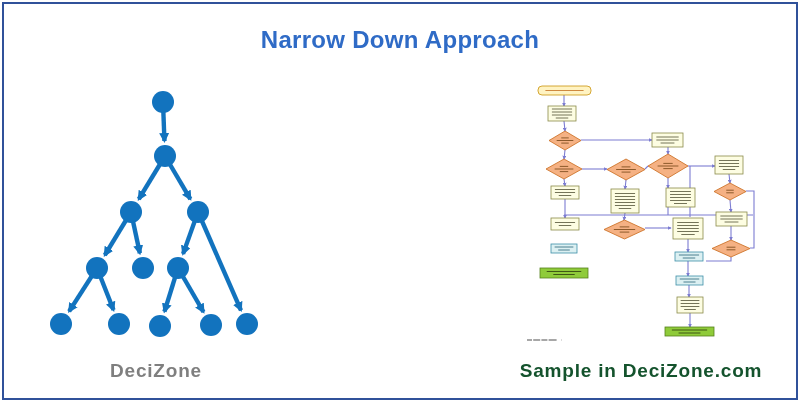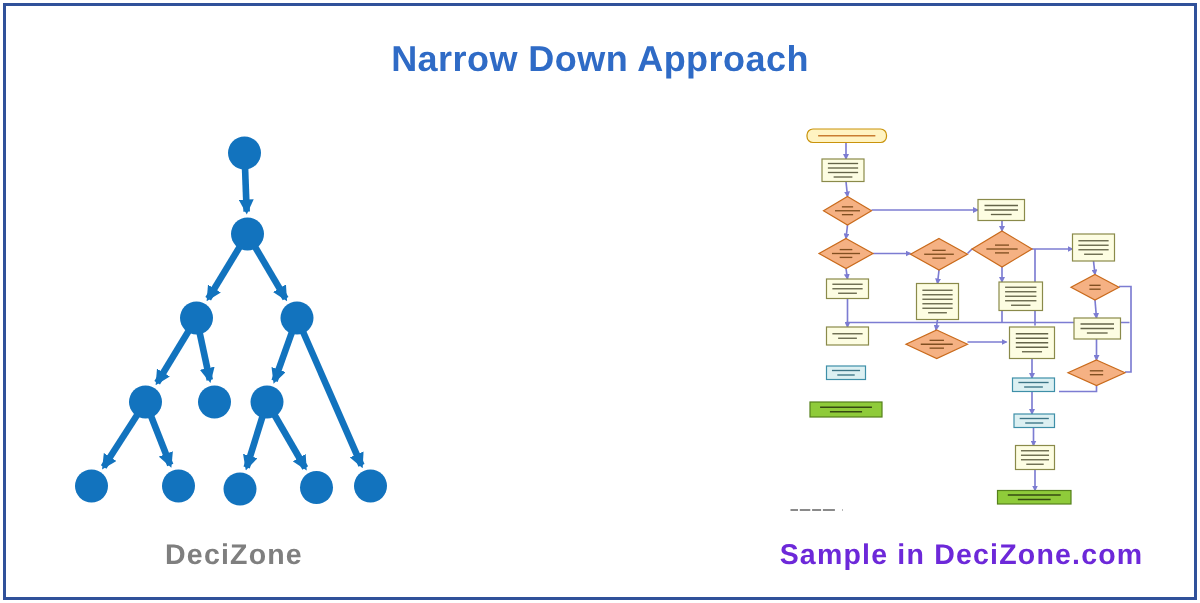--- a/index.html
+++ b/index.html
@@ -191,14 +191,14 @@
       <line x1="720.34" y1="216" x2="742.66" y2="216" stroke="#4A4A2E" stroke-width="0.9" opacity="0.85"></line>
       <line x1="720.34" y1="219" x2="742.66" y2="219" stroke="#4A4A2E" stroke-width="0.9" opacity="0.85"></line>
       <line x1="724.5808" y1="222" x2="738.4192" y2="222" stroke="#4A4A2E" stroke-width="0.9" opacity="0.85"></line>
       <polygon points="731,240 750,248.5 731,257 712,248.5" fill="#F5B183" stroke="#C96A1B" stroke-width="0.8"></polygon>
       <line x1="726.554" y1="247.2" x2="735.446" y2="247.2" stroke="#6D3F10" stroke-width="0.9" opacity="0.85"></line>
       <line x1="726.554" y1="249.79999999999998" x2="735.446" y2="249.79999999999998" stroke="#6D3F10" stroke-width="0.9" opacity="0.85"></line>
       <line x1="527" y1="340" x2="562" y2="340" stroke="#8A8A8A" stroke-width="1.4" stroke-dasharray="5 1.2 7 1.2 6 1.2 8"></line>
     </svg>
 
   <div id="concept-label" class="footer-label" style="color: rgb(127, 127, 127);">DeciZone</div>
-  <div id="sample-label" class="footer-label" style="color: #6d28d9;">Sample in DeciZone.com</div>
+  <div id="sample-label" class="footer-label" style="color: #14532d;">Sample in DeciZone.com</div>
 </div>
 
 </body></html>

